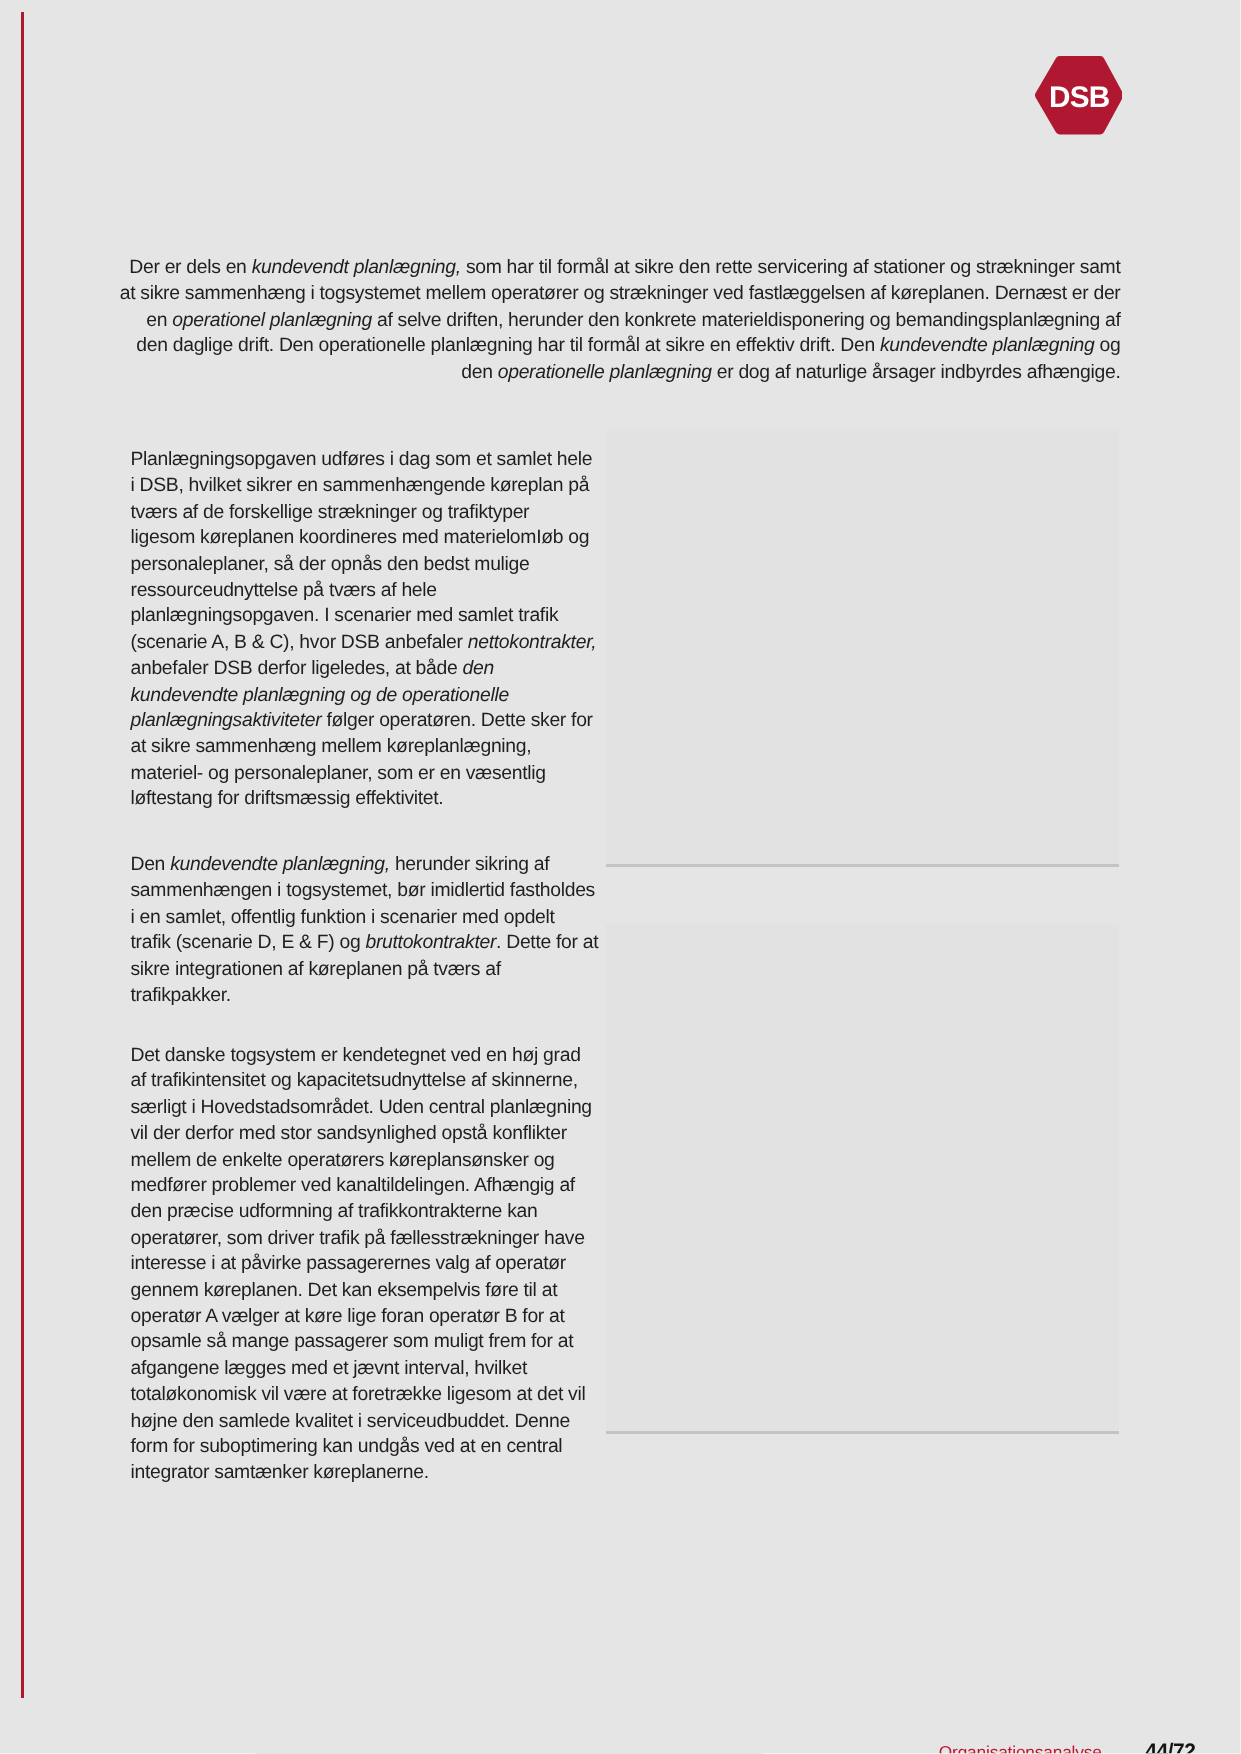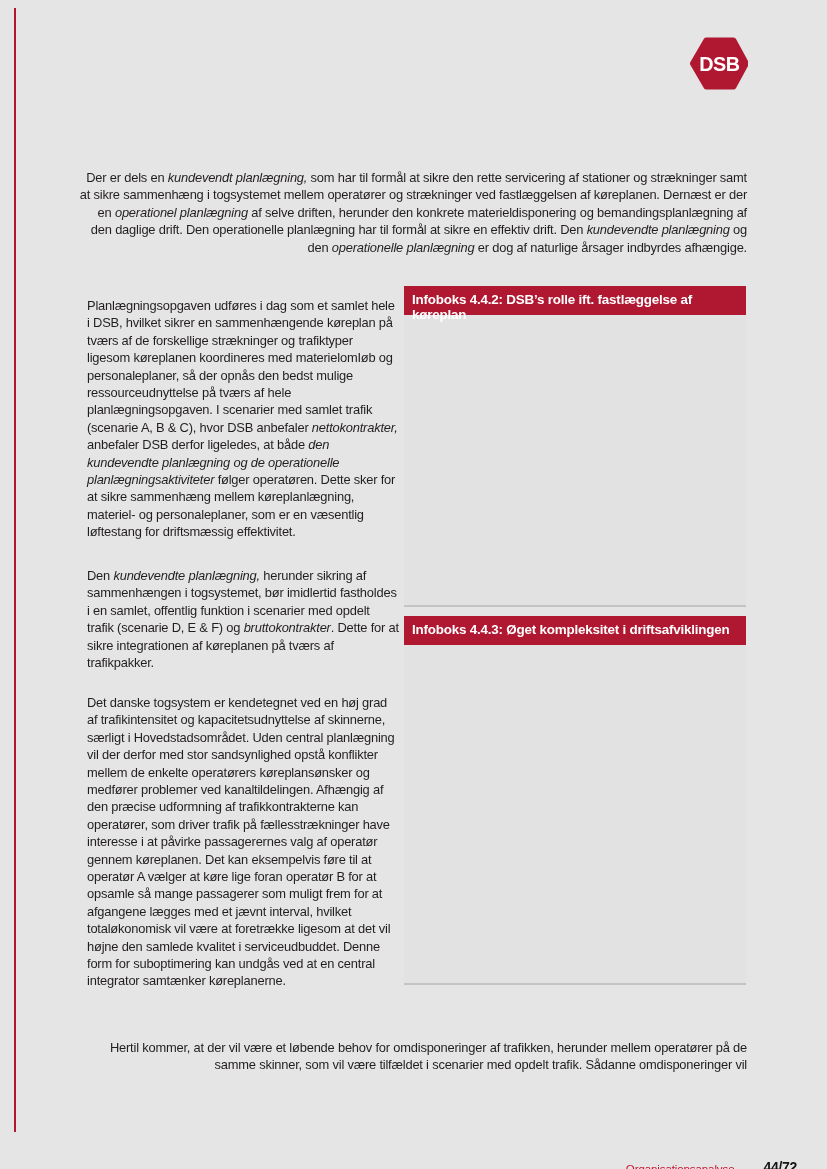--- a/index.html
+++ b/index.html
@@ -58,29 +58,26 @@
 
   <p class="para fullw" style="top:156px;"><span>Der er dels en </span><span class="it">kundevendt planlægning,</span><span> som har til formål at sikre den rette servicering af stationer og strækninger samt at sikre sammenhæng i togsystemet mellem operatører og strækninger ved fastlæggelsen af køreplanen. Dernæst er der en </span><span class="it">operationel planlægning</span><span> af selve driften, herunder den konkrete materieldisponering og bemandingsplanlægning af den daglige drift. Den operationelle planlægning har til formål at sikre en effektiv drift. Den </span><span class="it">kundevendte planlægning</span><span> og den </span><span class="it">operationelle planlægning</span><span> er dog af naturlige årsager indbyrdes afhængige.</span></p>
 
   <p class="para leftcol" style="top:284px;"><span>Planlægningsopgaven udføres i dag som et samlet hele i DSB, hvilket sikrer en sammenhængende køreplan på tværs af de forskellige strækninger og trafiktyper ligesom køreplanen koordineres med materielomIøb og personaleplaner, så der opnås den bedst mulige ressourceudnyttelse på tværs af hele planlægningsopgaven. I scenarier med samlet trafik (scenarie A, B &amp; C), hvor DSB anbefaler </span><span class="it">nettokontrakter,</span><span> anbefaler DSB derfor ligeledes, at både </span><span class="it">den kundevendte planlægning og de operationelle planlægningsaktiviteter</span><span> følger operatøren. Dette sker for at sikre sammenhæng mellem køreplanlægning, materiel- og personaleplaner, som er en væsentlig løftestang for driftsmæssig effektivitet.</span></p>
 
   <p class="para leftcol" style="top:554px;"><span>Den </span><span class="it">kundevendte planlægning,</span><span> herunder sikring af sammenhængen i togsystemet, bør imidlertid fastholdes i en samlet, offentlig funktion i scenarier med opdelt trafik (scenarie D, E &amp; F) og </span><span class="it">bruttokontrakter</span><span>. Dette for at sikre integrationen af køreplanen på tværs af trafikpakker.</span></p>
 
   <p class="para leftcol" style="top:681px;"><span>Det danske togsystem er kendetegnet ved en høj grad af trafikintensitet og kapacitetsudnyttelse af skinnerne, særligt i Hovedstadsområdet. Uden central planlægning vil der derfor med stor sandsynlighed opstå konflikter mellem de enkelte operatørers køreplansønsker og medfører problemer ved kanaltildelingen. Afhængig af den præcise udformning af trafikkontrakterne kan operatører, som driver trafik på fællesstrækninger have interesse i at påvirke passagerernes valg af operatør gennem køreplanen. Det kan eksempelvis føre til at operatør A vælger at køre lige foran operatør B for at opsamle så mange passagerer som muligt frem for at afgangene lægges med et jævnt interval, hvilket totaløkonomisk vil være at foretrække ligesom at det vil højne den samlede kvalitet i serviceudbuddet. Denne form for suboptimering kan undgås ved at en central integrator samtænker køreplanerne.</span></p>
 
   <div class="infobox" style="top:286px;">
-    <div class="infobox-header">Infoboks 4.4.2: DSB’s rolle ift. fastlæggelse af køreplan</div>
     <div class="infobox-body" style="height:290px;"></div>
   </div>
 
   <div class="infobox" style="top:616px;">
-    <div class="infobox-header">Infoboks 4.4.3: Øget kompleksitet i driftsafviklingen</div>
     <div class="infobox-body" style="height:338px;"></div>
   </div>
 
-  <p class="para fullw" style="top:1026px;"><span>Hertil kommer, at der vil være et løbende behov for omdisponeringer af trafikken, herunder mellem operatører på de samme skinner, som vil være tilfældet i scenarier med opdelt trafik. Sådanne omdisponeringer vil</span></p>
 
   <div class="footer">
     <span class="footer-title">Organisationsanalyse</span>
     <span class="footer-page">44/72</span>
   </div>
 
 </div>
 
 </body></html>

